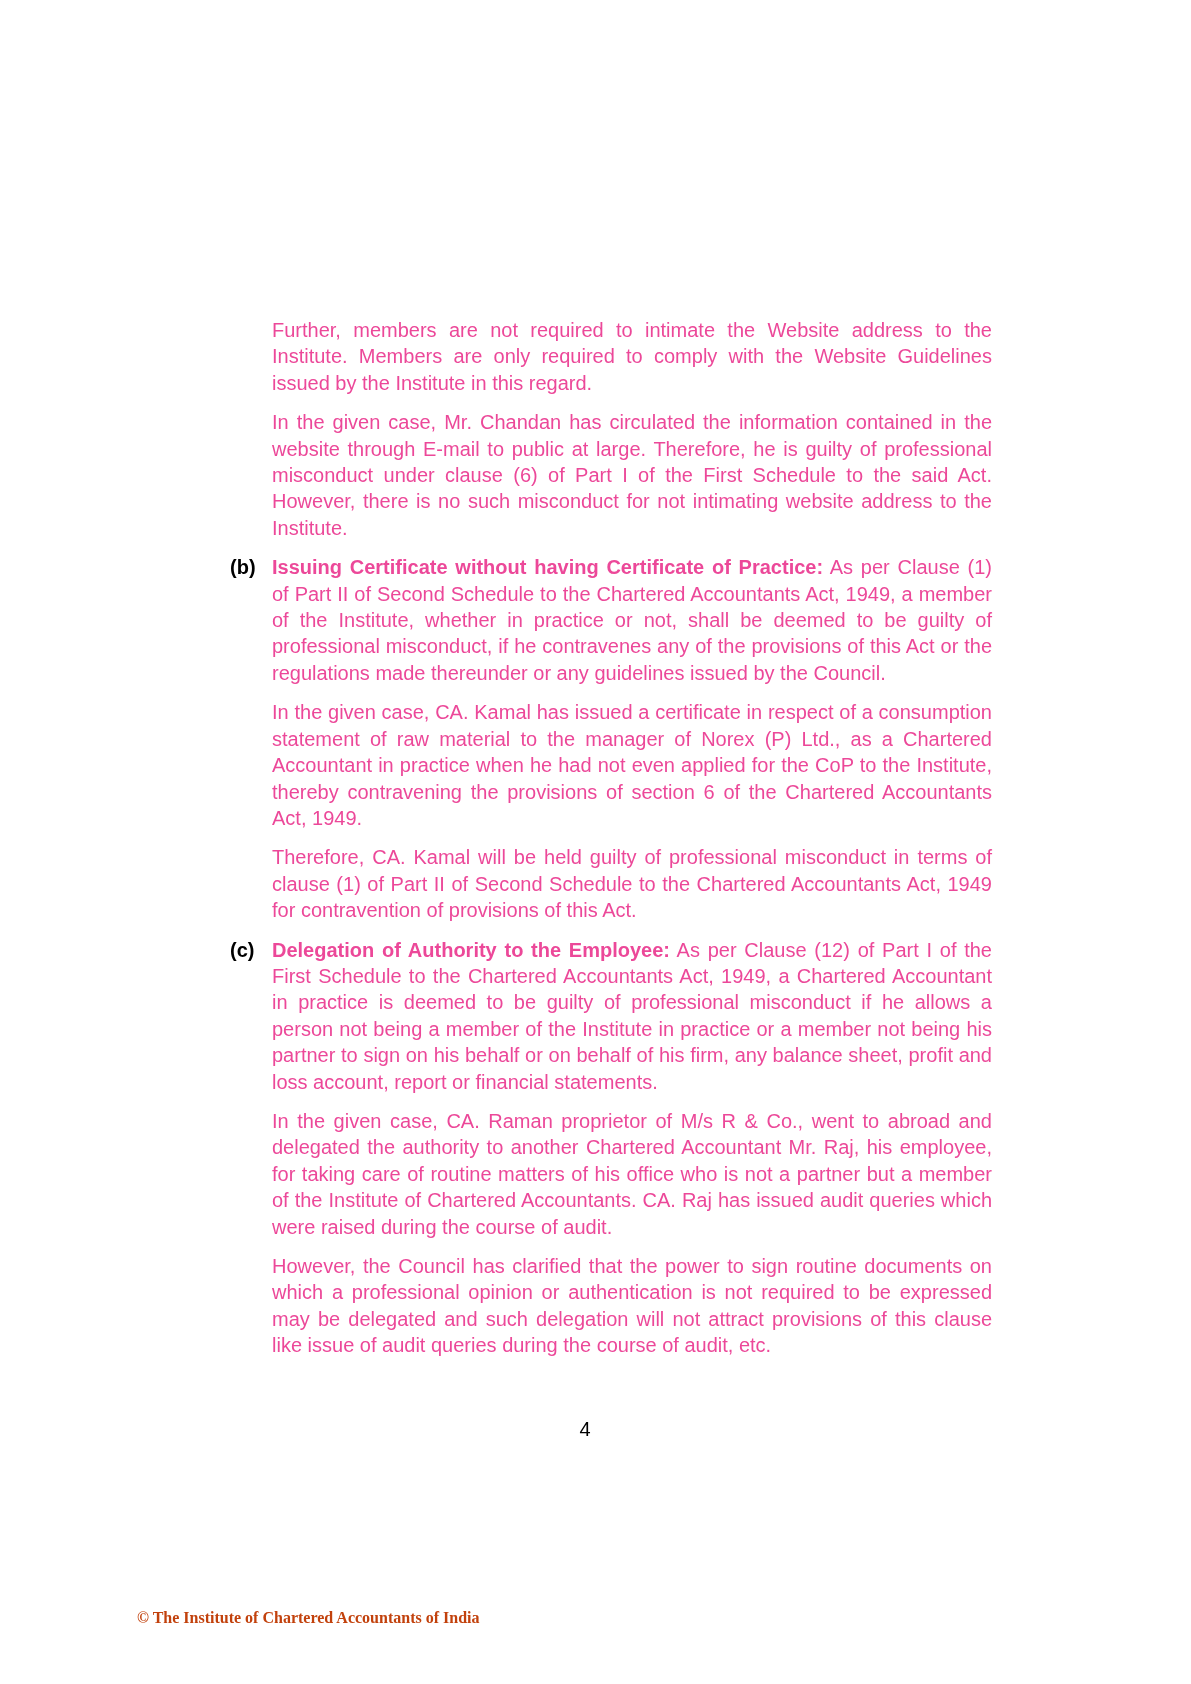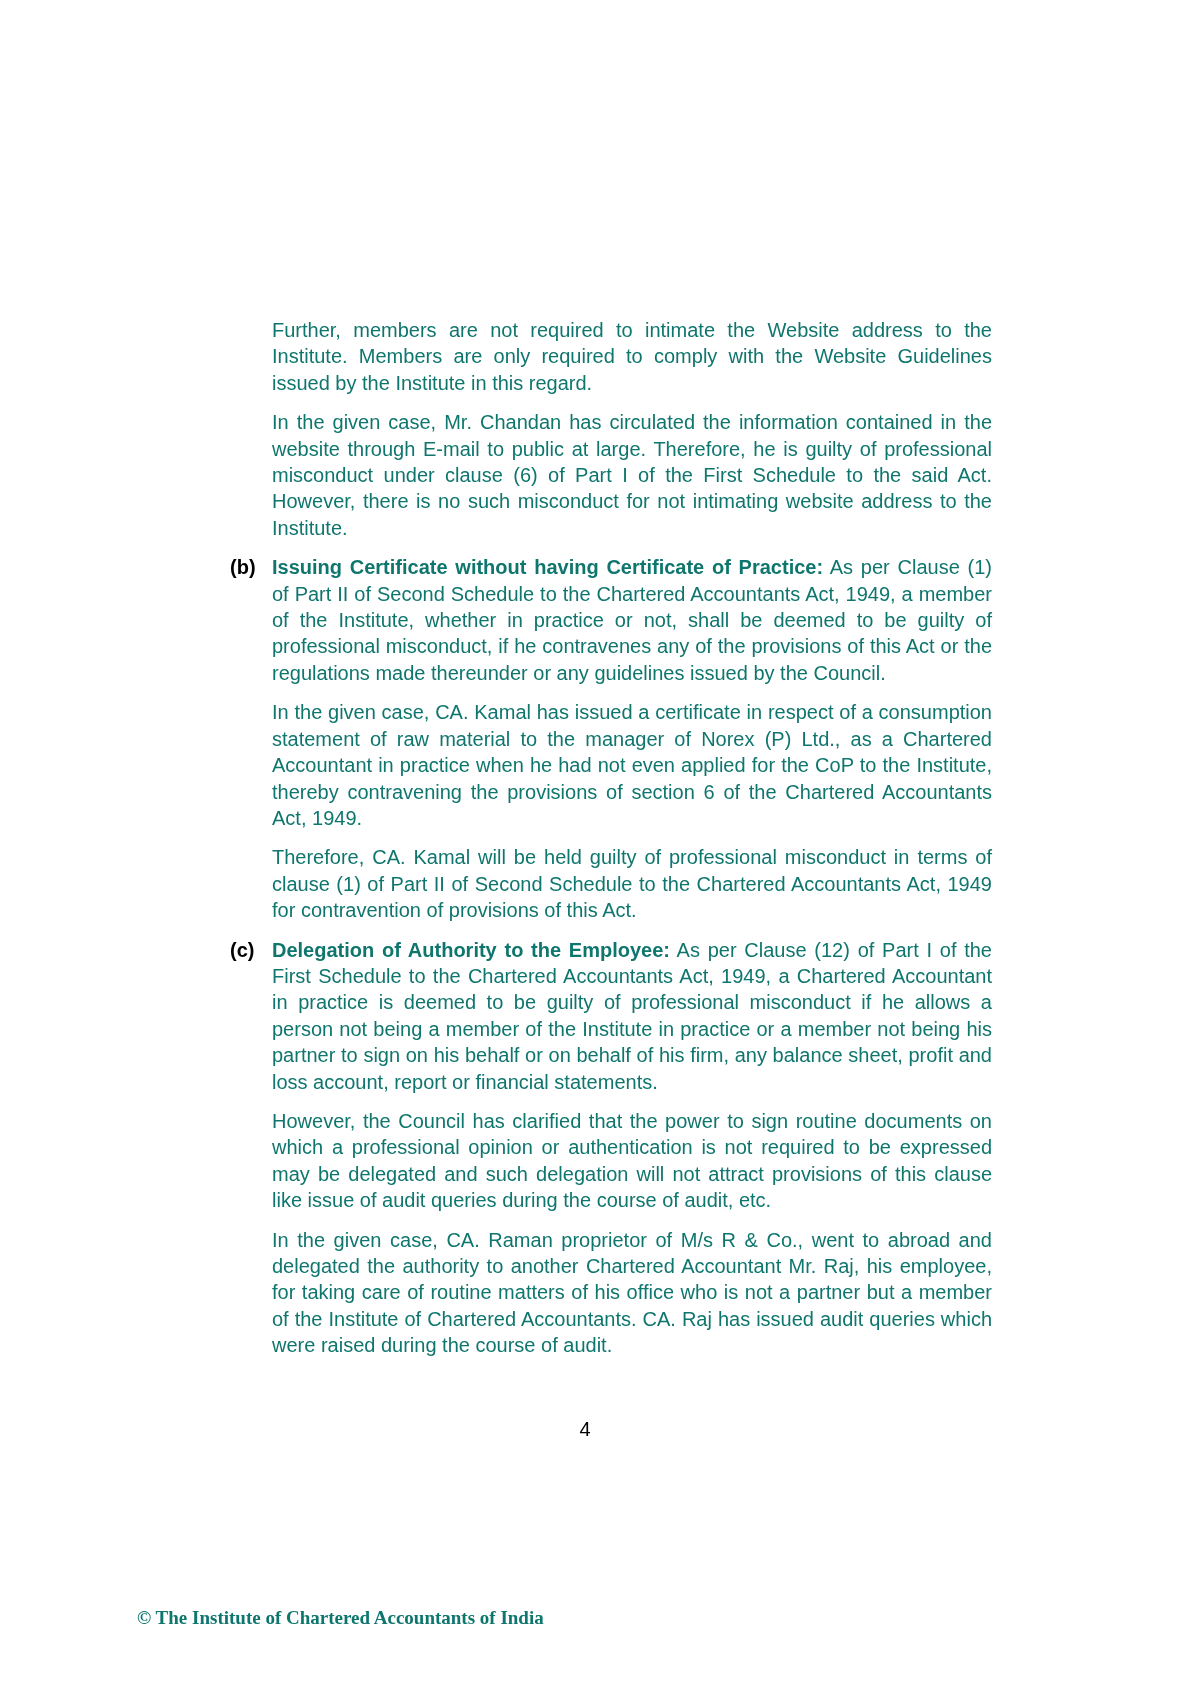--- a/index.html
+++ b/index.html
@@ -16,21 +16,21 @@
     position: absolute;
     left: 230px;
     top: 317px;
     width: 762px;
   }
   .para {
     font-family: "Liberation Sans", sans-serif;
     font-size: 20px;
     line-height: 26.4px;
     text-align: justify;
-    color: #0f766e;
+    color: #ec4899;
     margin-bottom: 13px;
     hyphens: none;
     -webkit-hyphens: none;
   }
   .para-indent {
     margin-left: 42px;
     width: 720px;
   }
   .item {
     display: flex;
@@ -62,24 +62,24 @@
     font-family: "Liberation Sans", sans-serif;
     font-size: 20px;
     line-height: 26px;
     color: #000000;
   }
   .footer {
     position: absolute;
     left: 137px;
     top: 1604px;
     font-family: "Liberation Serif", serif;
-    font-size: 19px;
+    font-size: 16px;
     line-height: 28px;
     font-weight: bold;
-    color: #0f766e;
+    color: #c2410c;
   }
 </style>
 </head>
 <body>
 
 <div class="page">
 
   <main class="content">
 
     <p class="para para-indent">Further, members are not required to intimate the Website address to the Institute. Members are only required to comply with the Website Guidelines issued by the Institute in this regard.</p>
@@ -92,22 +92,22 @@
         <p class="para"><span class="item-heading">Issuing Certificate without having Certificate of Practice:</span> <span>As per Clause (1) of Part II of Second Schedule to the Chartered Accountants Act, 1949, a member of the Institute, whether in practice or not, shall be deemed to be guilty of professional misconduct, if he contravenes any of the provisions of this Act or the regulations made thereunder or any guidelines issued by the Council.</span></p>
         <p class="para">In the given case, CA. Kamal has issued a certificate in respect of a consumption statement of raw material to the manager of Norex (P) Ltd., as a Chartered Accountant in practice when he had not even applied for the CoP to the Institute, thereby contravening the provisions of section 6 of the Chartered Accountants Act, 1949.</p>
         <p class="para">Therefore, CA. Kamal will be held guilty of professional misconduct in terms of clause (1) of Part II of Second Schedule to the Chartered Accountants Act, 1949 for contravention of provisions of this Act.</p>
       </div>
     </div>
 
     <div class="item">
       <div class="item-label">(c)</div>
       <div class="item-body">
         <p class="para"><span class="item-heading">Delegation of Authority to the Employee:</span> <span>As per Clause (12) of Part I of the First Schedule to the Chartered Accountants Act, 1949, a Chartered Accountant in practice is deemed to be guilty of professional misconduct if he allows a person not being a member of the Institute in practice or a member not being his partner to sign on his behalf or on behalf of his firm, any balance sheet, profit and loss account, report or financial statements.</span></p>
+        <p class="para">In the given case, CA. Raman proprietor of M/s R &amp; Co., went to abroad and delegated the authority to another Chartered Accountant Mr. Raj, his employee, for taking care of routine matters of his office who is not a partner but a member of the Institute of Chartered Accountants. CA. Raj has issued audit queries which were raised during the course of audit.</p>
         <p class="para">However, the Council has clarified that the power to sign routine documents on which a professional opinion or authentication is not required to be expressed may be delegated and such delegation will not attract provisions of this clause like issue of audit queries during the course of audit, etc.</p>
-        <p class="para">In the given case, CA. Raman proprietor of M/s R &amp; Co., went to abroad and delegated the authority to another Chartered Accountant Mr. Raj, his employee, for taking care of routine matters of his office who is not a partner but a member of the Institute of Chartered Accountants. CA. Raj has issued audit queries which were raised during the course of audit.</p>
       </div>
     </div>
 
   </main>
 
   <div class="page-number">4</div>
 
   <footer class="footer">© The Institute of Chartered Accountants of India</footer>
 
 </div>

